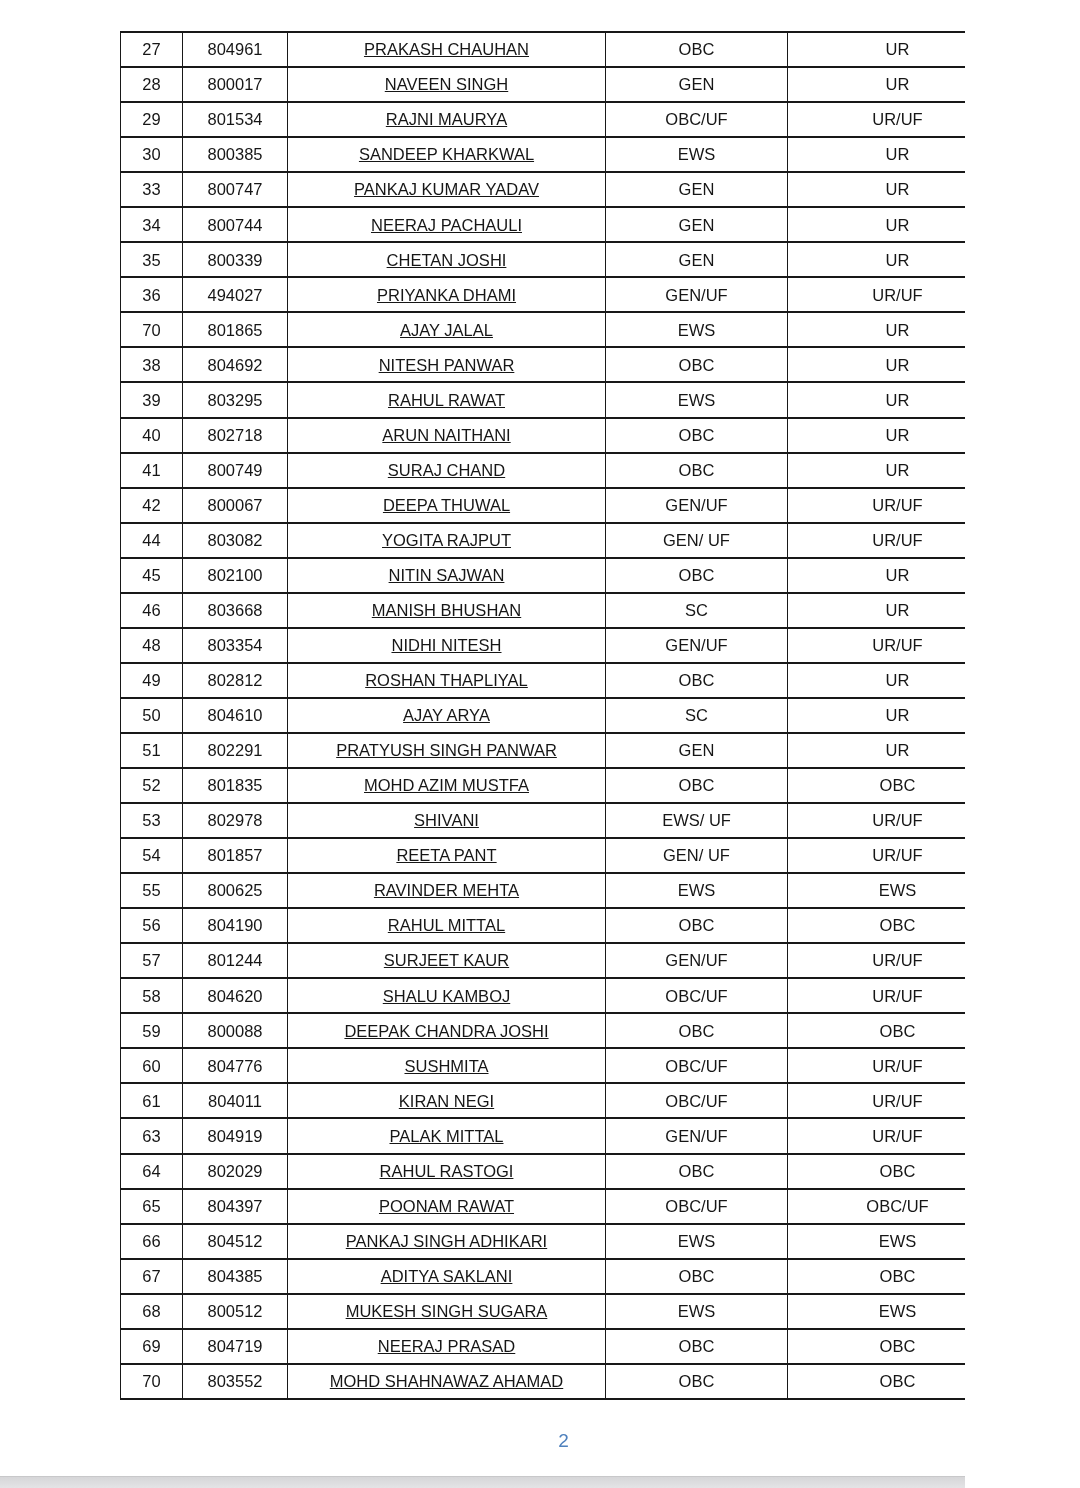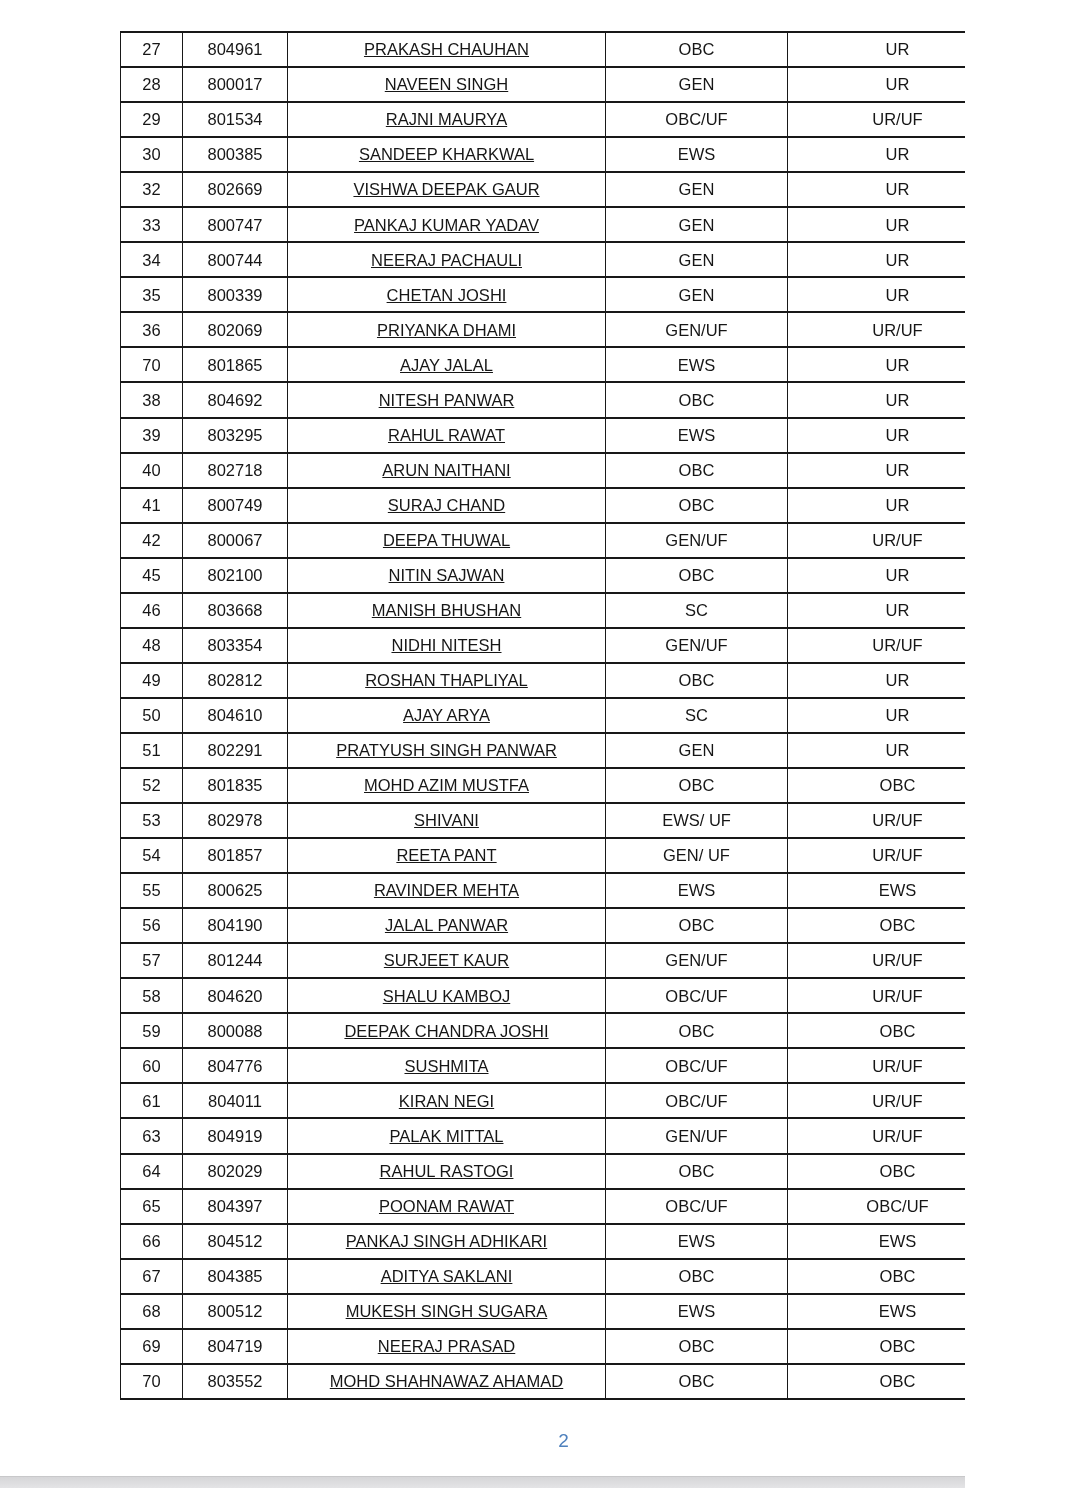--- a/index.html
+++ b/index.html
@@ -101,27 +101,20 @@
       <td class="cell-selection">UR/UF</td>
     </tr>
         <tr>
       <td class="cell-sno">30</td>
       <td class="cell-roll">800385</td>
       <td class="cell-name">SANDEEP KHARKWAL</td>
       <td class="cell-category">EWS</td>
       <td class="cell-selection">UR</td>
     </tr>
         <tr>
-      <td class="cell-sno">32</td>
-      <td class="cell-roll">802669</td>
-      <td class="cell-name">VISHWA DEEPAK GAUR</td>
-      <td class="cell-category">GEN</td>
-      <td class="cell-selection">UR</td>
-    </tr>
-        <tr>
       <td class="cell-sno">33</td>
       <td class="cell-roll">800747</td>
       <td class="cell-name">PANKAJ KUMAR YADAV</td>
       <td class="cell-category">GEN</td>
       <td class="cell-selection">UR</td>
     </tr>
         <tr>
       <td class="cell-sno">34</td>
       <td class="cell-roll">800744</td>
       <td class="cell-name">NEERAJ PACHAULI</td>
@@ -130,21 +123,21 @@
     </tr>
         <tr>
       <td class="cell-sno">35</td>
       <td class="cell-roll">800339</td>
       <td class="cell-name">CHETAN JOSHI</td>
       <td class="cell-category">GEN</td>
       <td class="cell-selection">UR</td>
     </tr>
         <tr>
       <td class="cell-sno">36</td>
-      <td class="cell-roll">802069</td>
+      <td class="cell-roll">494027</td>
       <td class="cell-name">PRIYANKA DHAMI</td>
       <td class="cell-category">GEN/UF</td>
       <td class="cell-selection">UR/UF</td>
     </tr>
         <tr>
       <td class="cell-sno">70</td>
       <td class="cell-roll">801865</td>
       <td class="cell-name">AJAY JALAL</td>
       <td class="cell-category">EWS</td>
       <td class="cell-selection">UR</td>
@@ -175,20 +168,27 @@
       <td class="cell-roll">800749</td>
       <td class="cell-name">SURAJ CHAND</td>
       <td class="cell-category">OBC</td>
       <td class="cell-selection">UR</td>
     </tr>
         <tr>
       <td class="cell-sno">42</td>
       <td class="cell-roll">800067</td>
       <td class="cell-name">DEEPA THUWAL</td>
       <td class="cell-category">GEN/UF</td>
+      <td class="cell-selection">UR/UF</td>
+    </tr>
+        <tr>
+      <td class="cell-sno">44</td>
+      <td class="cell-roll">803082</td>
+      <td class="cell-name">YOGITA RAJPUT</td>
+      <td class="cell-category">GEN/ UF</td>
       <td class="cell-selection">UR/UF</td>
     </tr>
         <tr>
       <td class="cell-sno">45</td>
       <td class="cell-roll">802100</td>
       <td class="cell-name">NITIN SAJWAN</td>
       <td class="cell-category">OBC</td>
       <td class="cell-selection">UR</td>
     </tr>
         <tr>
@@ -250,21 +250,21 @@
         <tr>
       <td class="cell-sno">55</td>
       <td class="cell-roll">800625</td>
       <td class="cell-name">RAVINDER MEHTA</td>
       <td class="cell-category">EWS</td>
       <td class="cell-selection">EWS</td>
     </tr>
         <tr>
       <td class="cell-sno">56</td>
       <td class="cell-roll">804190</td>
-      <td class="cell-name">JALAL PANWAR</td>
+      <td class="cell-name">RAHUL MITTAL</td>
       <td class="cell-category">OBC</td>
       <td class="cell-selection">OBC</td>
     </tr>
         <tr>
       <td class="cell-sno">57</td>
       <td class="cell-roll">801244</td>
       <td class="cell-name">SURJEET KAUR</td>
       <td class="cell-category">GEN/UF</td>
       <td class="cell-selection">UR/UF</td>
     </tr>

